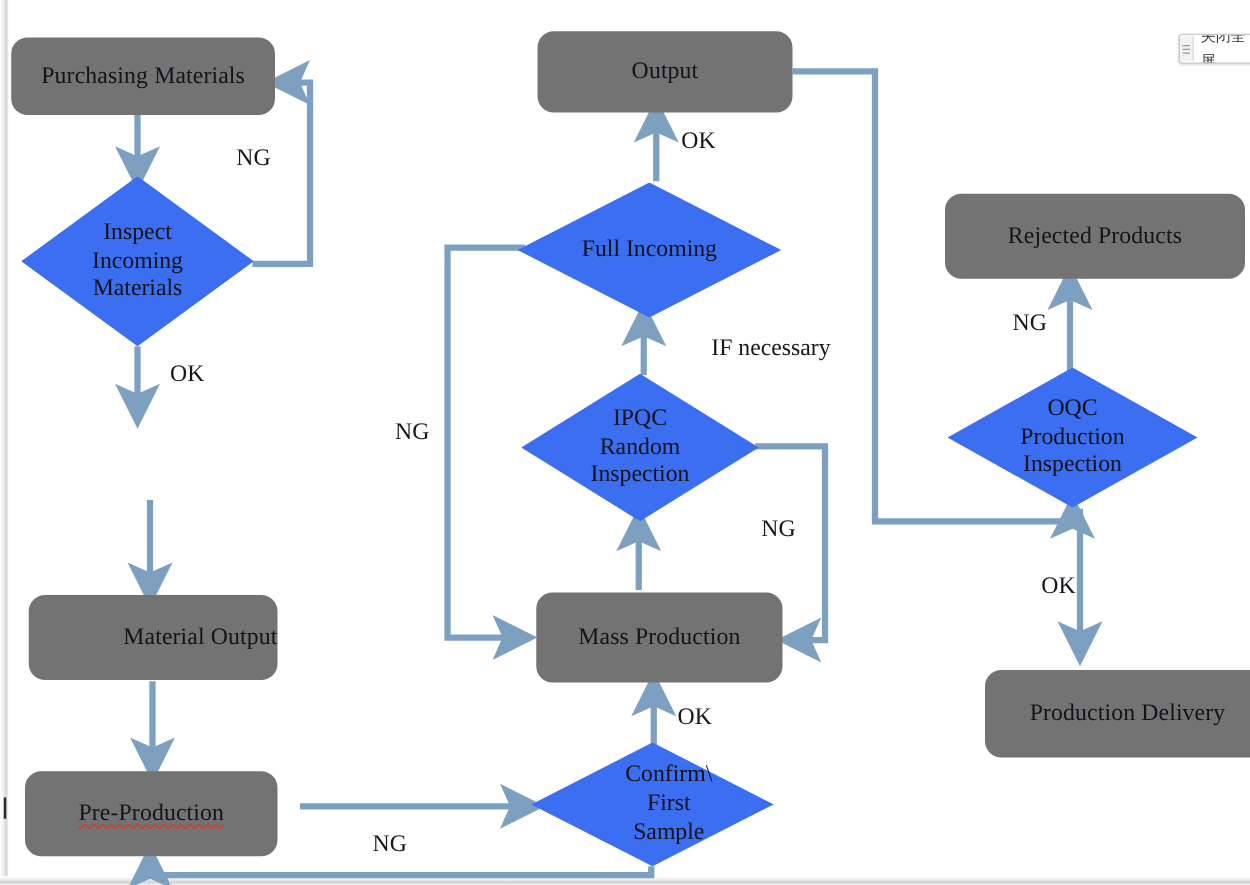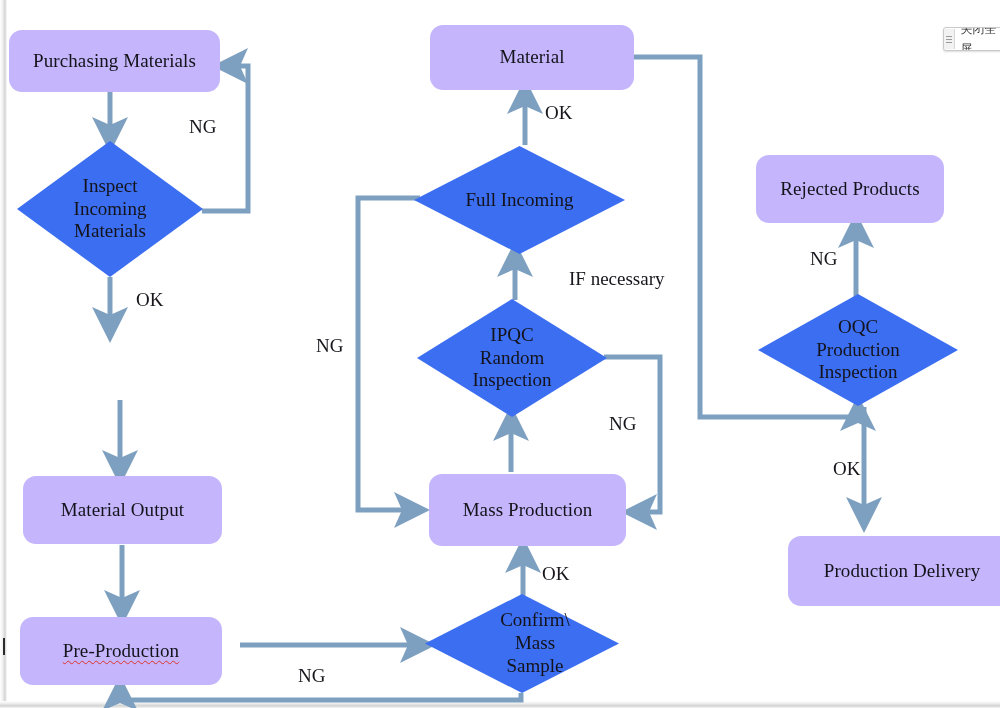--- a/index.html
+++ b/index.html
@@ -41,21 +41,21 @@
     display: flex;
     align-items: center;
     justify-content: center;
     color: #14131a;
     font-size: 19px;
     line-height: 1.18;
     text-align: center;
     letter-spacing: .1px;
   }
   .proc {
-    background: #c4b5fd;
+    background: #737373;
     border-radius: 13px;
   }
   .dec-wrap {
     position: absolute;
   }
   .dec-shape {
     position: absolute;
     inset: 0;
     background: #3b6ef0;
     clip-path: polygon(50% 0%, 100% 50%, 50% 100%, 0% 50%);
@@ -200,30 +200,30 @@
   <div class="dec-wrap" style="left:17px; top:141px; width:186px; height:136px;">
     <div class="dec-shape"></div>
     <div class="dec-label">
       <span>Inspect</span>
       <span>Incoming</span>
       <span>Materials</span>
     </div>
   </div>
 
 
-  <div class="node proc" style="left:23px; top:476px; width:199px; height:68px;">
+  <div class="node proc" style="left:23px; top:476px; width:199px; height:68px;justify-content:flex-end;">
     <span>Material Output</span>
   </div>
 
   <div class="node proc" style="left:20px; top:617px; width:202px; height:68px;">
     <span class="spellerr">Pre-Production</span>
   </div>
 
   <div class="node proc" style="left:430px; top:25px; width:204px; height:65px;">
-    <span>Material</span>
+    <span>Output</span>
   </div>
 
   <div class="dec-wrap" style="left:414px; top:146px; width:211px; height:108px;">
     <div class="dec-shape"></div>
     <div class="dec-label">
       <span>Full Incoming</span>
     </div>
   </div>
 
   <div class="dec-wrap" style="left:417px; top:299px; width:190px; height:118px;">
@@ -236,26 +236,26 @@
   </div>
 
   <div class="node proc" style="left:429px; top:474px; width:197px; height:72px;">
     <span>Mass Production</span>
   </div>
 
   <div class="dec-wrap" style="left:425px; top:594px; width:194px; height:99px;">
     <div class="dec-shape"></div>
     <div class="dec-label shift-right">
       <span>Confirm\</span>
-      <span>Mass</span>
+      <span>First</span>
       <span>Sample</span>
     </div>
   </div>
 
-  <div class="node proc" style="left:756px; top:155px; width:188px; height:68px;">
+  <div class="node proc" style="left:756px; top:155px; width:240px; height:68px;">
     <span>Rejected Products</span>
   </div>
 
   <div class="dec-wrap" style="left:758px; top:294px; width:200px; height:112px;">
     <div class="dec-shape"></div>
     <div class="dec-label">
       <span>OQC</span>
       <span>Production</span>
       <span>Inspection</span>
     </div>

